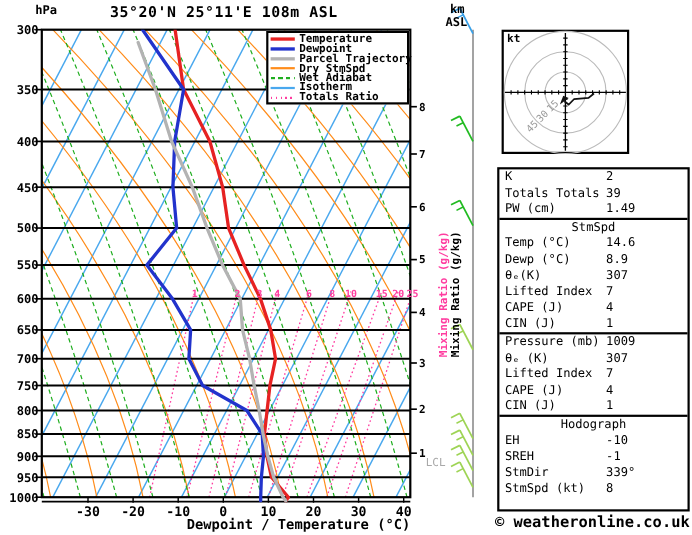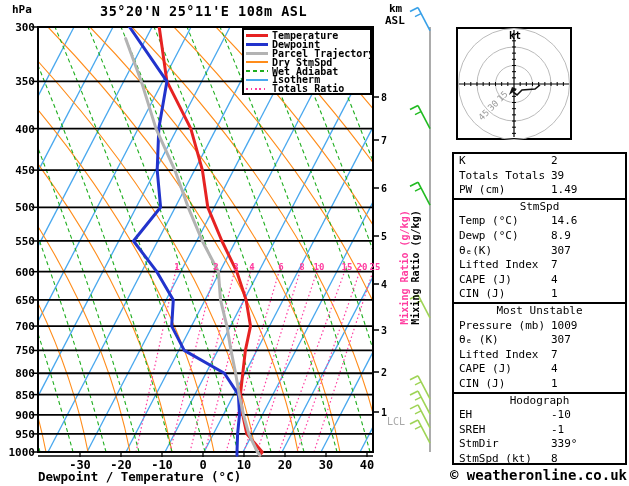--- a/index.html
+++ b/index.html
@@ -1,24 +1,24 @@
 <!DOCTYPE html>
 <html><head>
 <meta charset="utf-8">
 <style>
   html,body{margin:0;padding:0;background:#fff;}
   .screen{position:relative;width:629px;height:486px;background:#fff;overflow:hidden;
           font-family:"DejaVu Sans Mono","Liberation Mono",monospace;color:#000;}
   .abs{position:absolute;}
   svg{position:absolute;left:0;top:0;}
   .ttl{font-weight:bold;font-size:13.5px;letter-spacing:0.5px;margin-left:48px;}
-  .unit{font-weight:bold;font-size:11px;}
-  .xlabel{left:38px;top:469px;width:335px;text-align:left;font-weight:bold;font-size:12.5px;}
+  .unit{font-weight:bold;font-size:11px;margin-left:20px;}
+  .xlabel{left:38px;top:469px;width:335px;text-align:right;font-weight:bold;font-size:12.5px;}
   .lcl{left:387px;top:416px;color:#a8a8a8;font-weight:normal;font-size:10px;}
-  .kt{left:461px;top:30px;font-weight:bold;font-size:10px;margin-left:48px;}
+  .kt{left:461px;top:30px;font-weight:bold;font-size:10px;}
   .mixlab{width:140px;text-align:center;font-weight:bold;font-size:10px;transform:rotate(-90deg);}
   .mixlab.pink{color:#ff3da0;}
   .legend{left:242px;top:28px;width:130px;height:67px;border:2px solid #000;background:#fff;
           box-sizing:border-box;padding:1px 2px;}
   .lg-row{display:flex;align-items:center;height:8.9px;}
   .lg-samp{width:22px;margin-right:4px;flex:none;}
   .lg-lab{font-size:10px;font-weight:bold;white-space:nowrap;}
   .panel{left:452px;top:152px;width:175px;height:313px;border:2px solid #000;background:#fff;
          box-sizing:border-box;font-size:11px;}
   .sec{border-top:2px solid #000;}
@@ -359,21 +359,20 @@
       <div class="sec">
         <div class="sec-h">StmSpd</div>
         <div class="row"><span class="lbl">Temp (°C)</span><span class="val">14.6</span></div>
         <div class="row"><span class="lbl">Dewp (°C)</span><span class="val">8.9</span></div>
         <div class="row"><span class="lbl">θₑ(K)</span><span class="val">307</span></div>
         <div class="row"><span class="lbl">Lifted Index</span><span class="val">7</span></div>
         <div class="row"><span class="lbl">CAPE (J)</span><span class="val">4</span></div>
         <div class="row"><span class="lbl">CIN (J)</span><span class="val">1</span></div>
       </div>
       <div class="sec">
-        <div class="sec-h">Most Unstable</div>
         <div class="row"><span class="lbl">Pressure (mb)</span><span class="val">1009</span></div>
         <div class="row"><span class="lbl">θₑ (K)</span><span class="val">307</span></div>
         <div class="row"><span class="lbl">Lifted Index</span><span class="val">7</span></div>
         <div class="row"><span class="lbl">CAPE (J)</span><span class="val">4</span></div>
         <div class="row"><span class="lbl">CIN (J)</span><span class="val">1</span></div>
       </div>
       <div class="sec">
         <div class="sec-h">Hodograph</div>
         <div class="row"><span class="lbl">EH</span><span class="val">-10</span></div>
         <div class="row"><span class="lbl">SREH</span><span class="val">-1</span></div>

